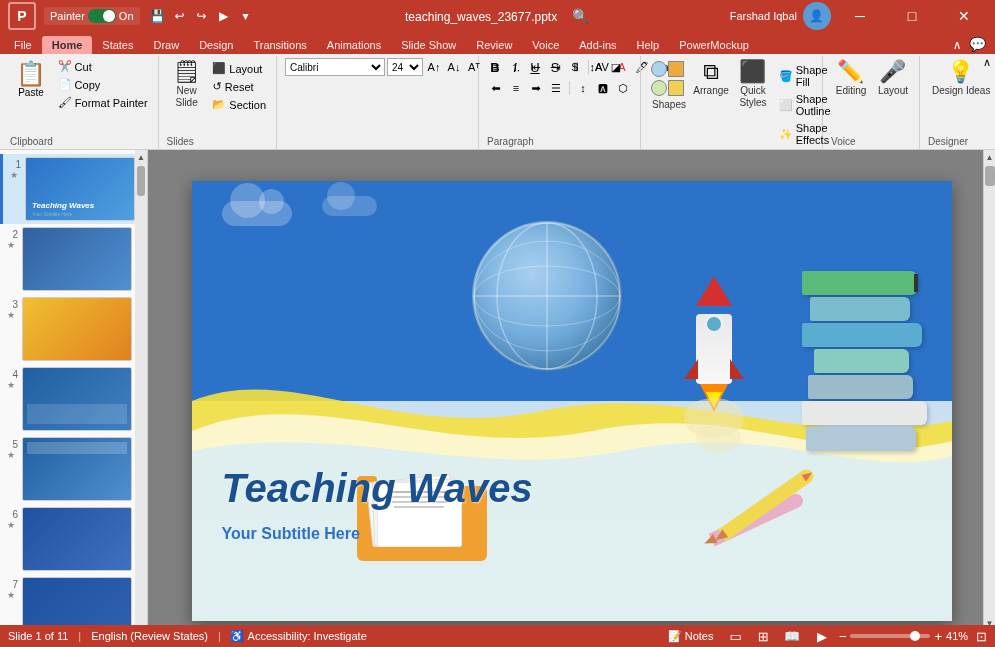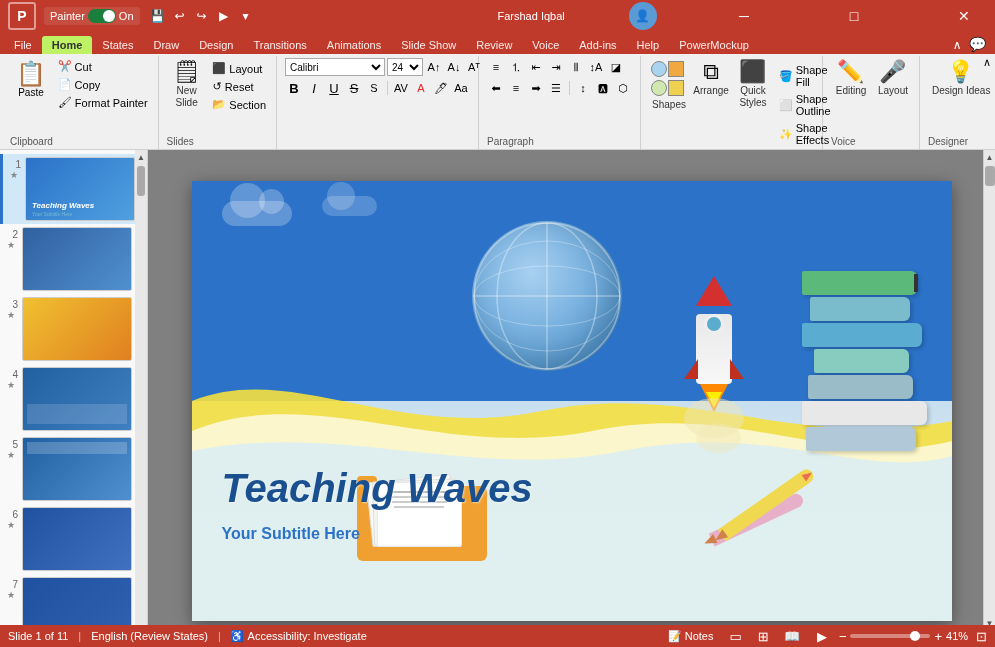--- a/index.html
+++ b/index.html
@@ -9,21 +9,21 @@
     .title-bar {
       height: 32px;
       background: #c03a2b;
       display: flex;
       align-items: center;
       padding: 0 8px;
       color: white;
     }
     .title-bar-left { display: flex; align-items: center; gap: 4px; flex: 1; }
     .title-bar-center { flex: 1; text-align: center; font-size: 12px; color: white; }
-    .title-bar-right { flex: 1; display: flex; align-items: center; justify-content: space-between; gap: 6px; }
+    .title-bar-right { flex: 1; display: flex; align-items: center; justify-content: flex-end; gap: 6px; }
     .win-btn { width: 46px; height: 32px; display: flex; align-items: center; justify-content: center; cursor: pointer; font-size: 14px; color: white; }
     .autosave-toggle { display: flex; align-items: center; gap: 3px; font-size: 11px; background: rgba(255,255,255,0.1); padding: 2px 6px; border-radius: 3px; }
     .toggle-switch { width: 28px; height: 14px; background: #1a7f3c; border-radius: 7px; position: relative; }
     .toggle-knob { width: 12px; height: 12px; background: white; border-radius: 50%; position: absolute; right: 1px; top: 1px; }
     .user-avatar { width: 28px; height: 28px; border-radius: 50%; background: #5b9bd5; display: flex; align-items: center; justify-content: center; overflow: hidden; }
 
     
     .ribbon-tabs {
       height: 22px;
       background: #c03a2b;
@@ -33,21 +33,21 @@
     }
     .ribbon-tab {
       padding: 3px 10px;
       font-size: 11px;
       color: rgba(255,255,255,0.9);
       cursor: pointer;
       border-radius: 3px 3px 0 0;
       text-align: center;
     }
     .ribbon-tab.active {
-      background: #bef264;
+      background: #fca5a5;
       color: #333;
       font-weight: 600;
     }
 
     
     .ribbon {
       height: 96px;
       background: #f0f0f0;
       border-bottom: 1px solid #d0d0d0;
       display: flex;
@@ -172,20 +172,24 @@
       </div>
       <span>On</span>
     </div>
     <div class="quick-access">
       <div class="qa-btn">💾</div>
       <div class="qa-btn">↩</div>
       <div class="qa-btn">↪</div>
       <div class="qa-btn">▶</div>
       <div class="qa-btn">▾</div>
     </div>
+  </div>
+  <div class="title-bar-center">
+    <span>teaching_waves_23677.pptx</span>
+    <span style="margin-left:12px;font-size:14px;cursor:pointer;">🔍</span>
   </div>
   <div class="title-bar-right">
     <span style="font-size:11px;">Farshad Iqbal</span>
     <div class="user-avatar">
       <span style="font-size:12px;color:white;">👤</span>
     </div>
     <div class="win-btn">─</div>
     <div class="win-btn">□</div>
     <div class="win-btn close">✕</div>
   </div>
@@ -255,21 +259,21 @@
         <div class="ribbon-btn-small">
             <span>📂</span>
             <span>Section</span>
           </div>
       </div>
     </div>
     <div class="ribbon-group-label">Slides</div>
   </div>
 
   <div class="ribbon-group" style="min-width:200px;">
-    <div class="ribbon-group-content" style="flex-direction:column;gap:3px;">
+    <div class="ribbon-group-content" style="flex-direction:row;gap:3px;">
       <div class="font-row">
         <select class="font-select">
           <option>Calibri</option>
         </select>
         <select class="font-size-select">
           <option>24</option>
         </select>
         <div class="format-btn" title="Increase Font Size">A↑</div>
         <div class="format-btn" title="Decrease Font Size">A↓</div>
         <div class="format-btn">Aᵀ</div>

